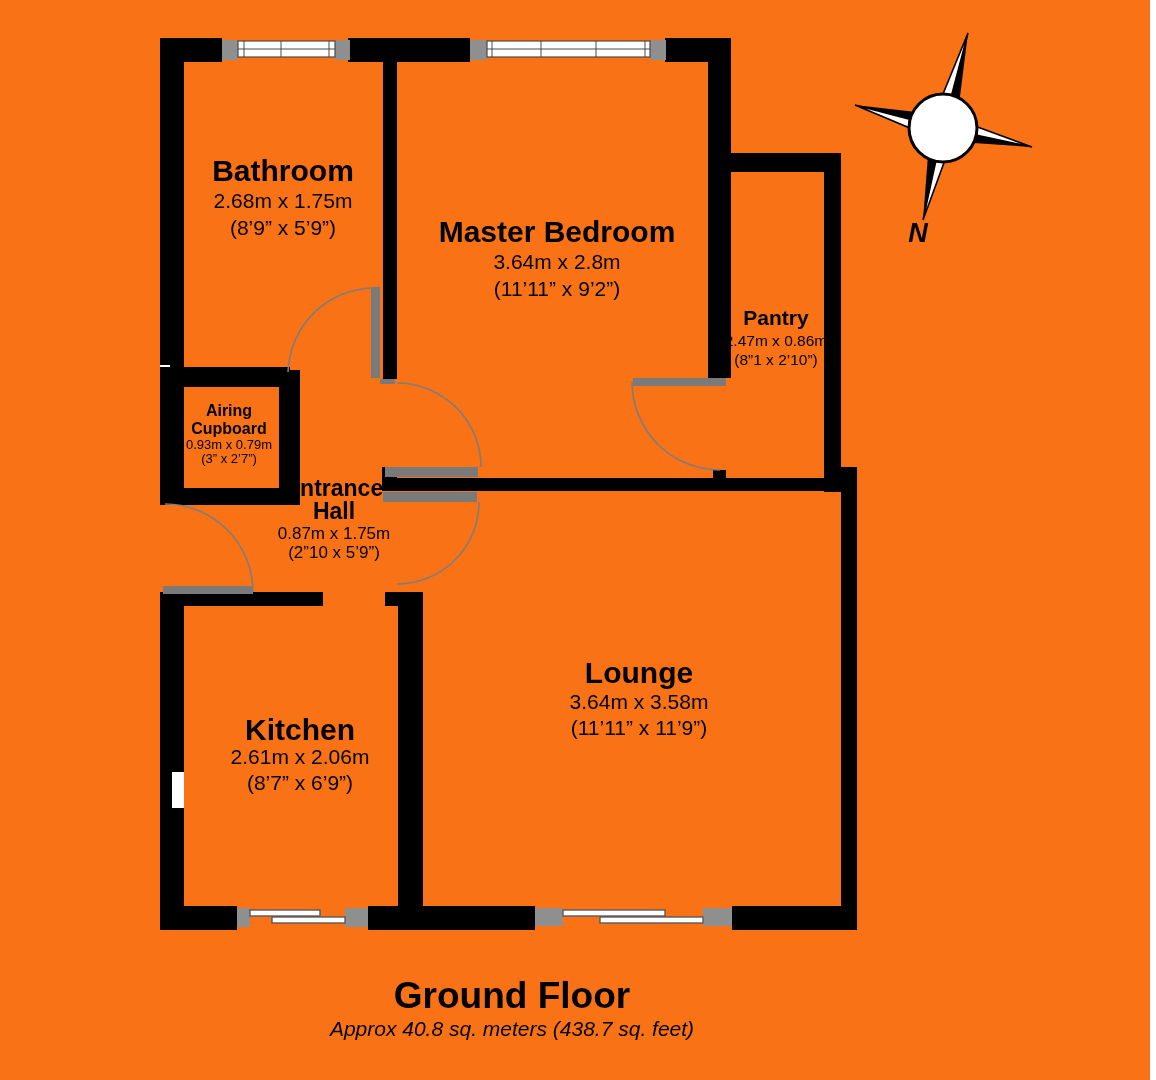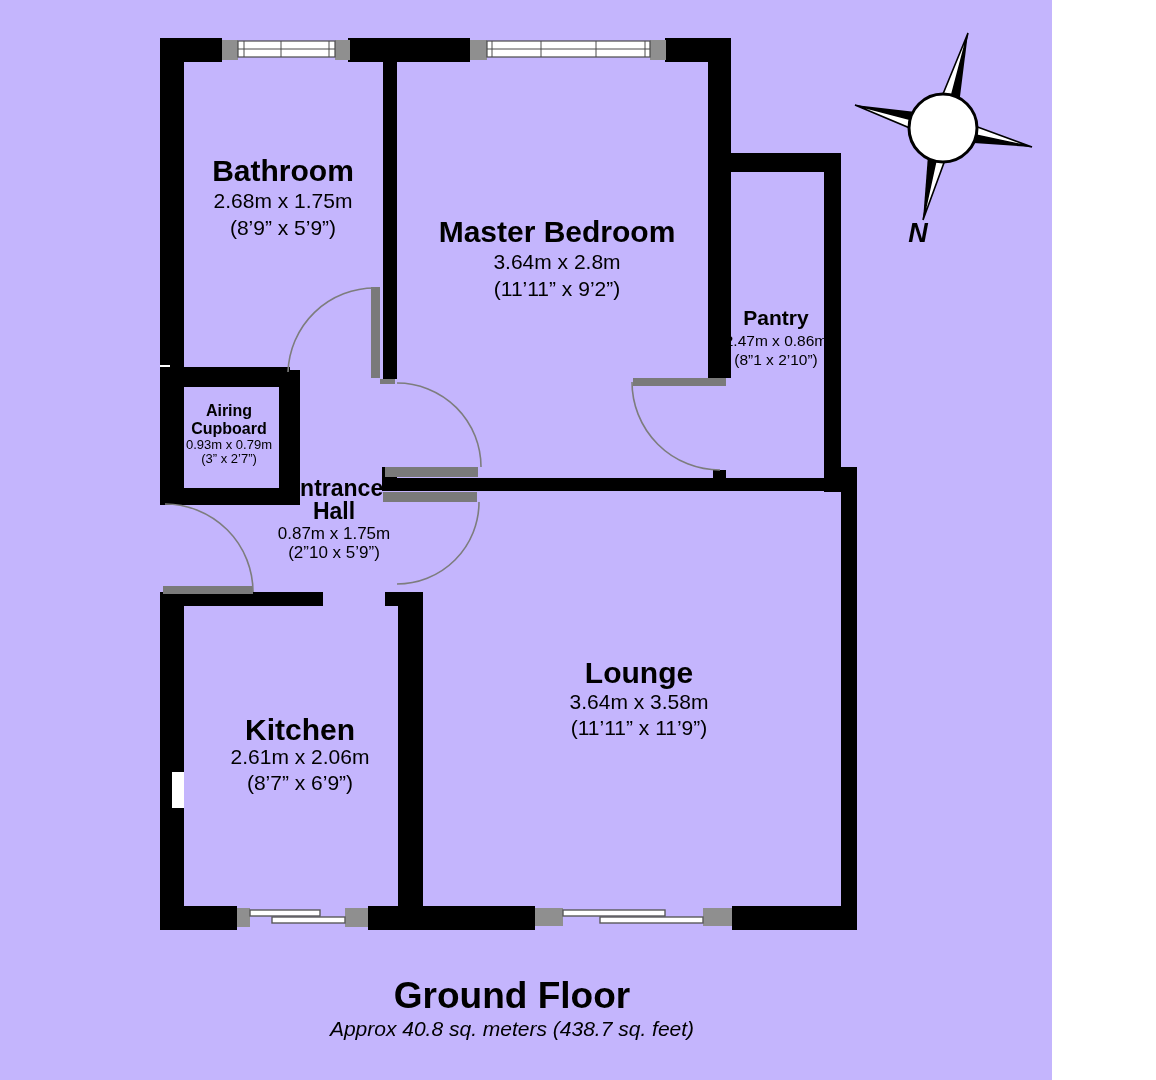--- a/index.html
+++ b/index.html
@@ -1,19 +1,19 @@
 <!DOCTYPE html>
 <html><head>
 <meta charset="utf-8">
 <style>
   html,body{margin:0;padding:0;background:#ffffff;}
   .stage{
     position:relative;
-    width:1052px;height:1080px;
-    background:#c4b5fd;
+    width:1150px;height:1080px;
+    background:#f97316;
     font-family:"Liberation Sans", sans-serif;
     overflow:hidden;
   }
   svg{position:absolute;left:0;top:0;}
   text{fill:#000;}
   .room-name-lg{font-size:30px;font-weight:bold;}
   .room-dim-lg{font-size:21px;}
   .room-name-md{font-size:21px;font-weight:bold;}
   .room-dim-md{font-size:15.5px;}
   .room-name-sm{font-size:16px;font-weight:bold;}

